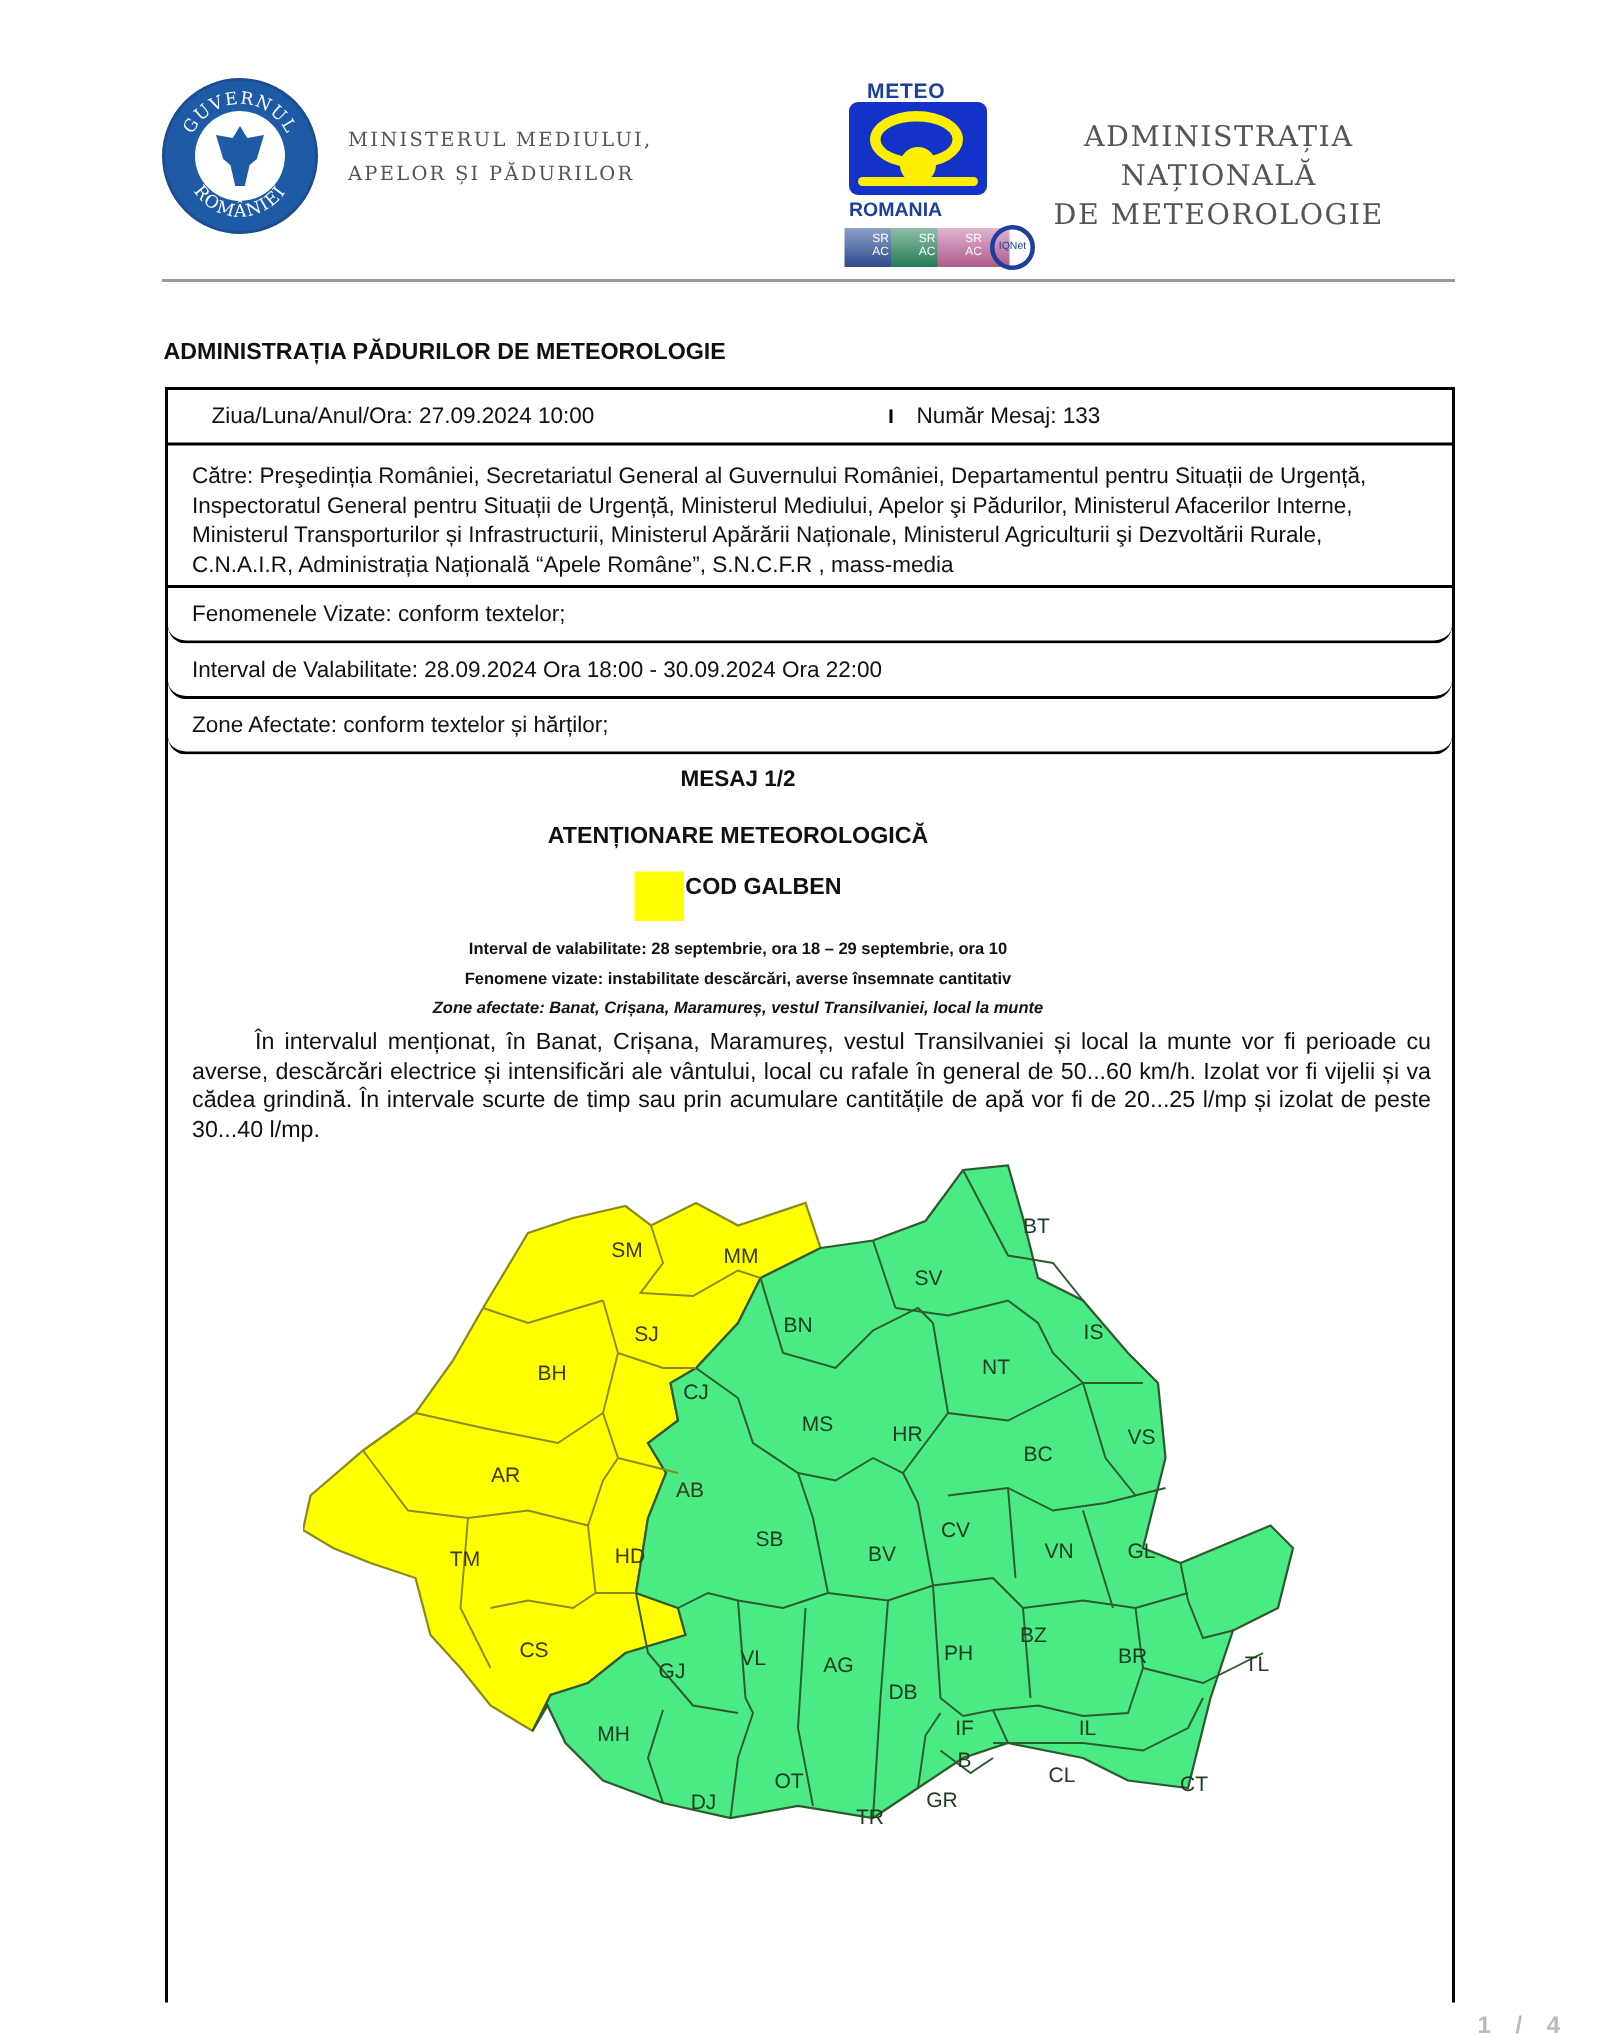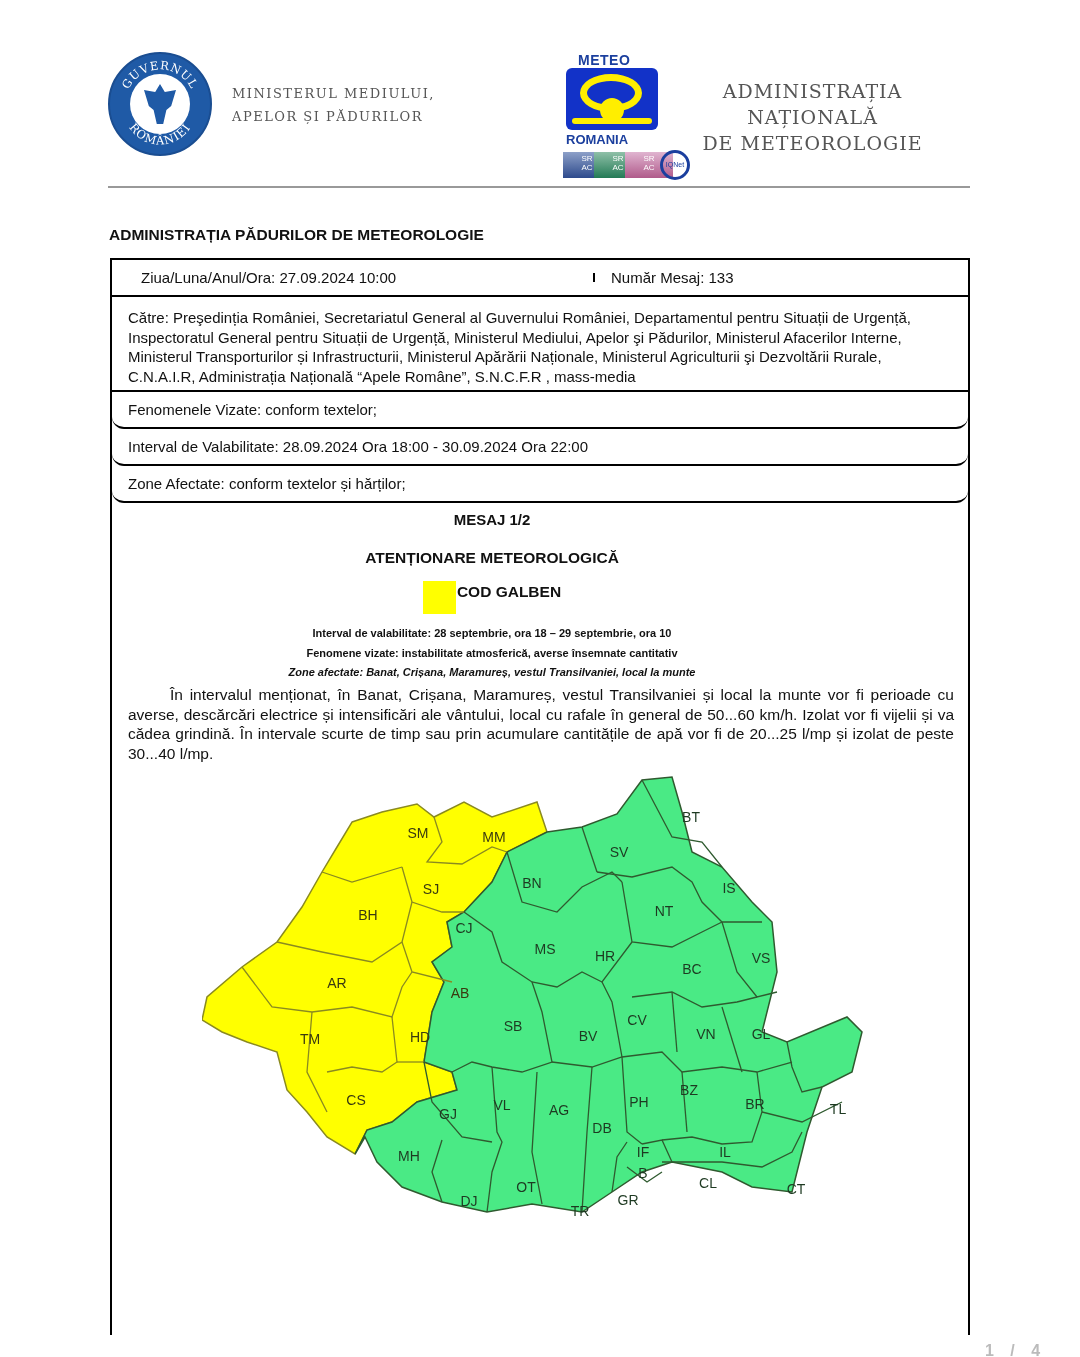--- a/index.html
+++ b/index.html
@@ -105,21 +105,21 @@
   <div class="center mesaj">MESAJ 1/2</div>
   <div class="center atent">ATENȚIONARE METEOROLOGICĂ</div>
   <div class="center cod">
     <span class="cod-wrap">
         <span class="cod-swatch" style="background: rgb(255, 255, 0);"></span>
         <span>COD GALBEN</span>
       </span>
   </div>
   <div class="center info">
     <div>Interval de valabilitate: 28 septembrie, ora 18 – 29 septembrie, ora 10</div>
-    <div>Fenomene vizate: instabilitate atmosferică, averse însemnate cantitativ</div>
+    <div>Fenomene vizate: instabilitate descărcări, averse însemnate cantitativ</div>
     <div class="it">Zone afectate: Banat, Crișana, Maramureș, vestul Transilvaniei, local la munte</div>
   </div>
   <div class="para">În intervalul menționat, în Banat, Crișana, Maramureș, vestul Transilvaniei și local la munte vor fi perioade cu averse, descărcări electrice și intensificări ale vântului, local cu rafale în general de 50...60 km/h. Izolat vor fi vijelii și va cădea grindină. În intervale scurte de timp sau prin acumulare cantitățile de apă vor fi de 20...25 l/mp și izolat de peste 30...40 l/mp.</div>
 
   <div class="map">
     <svg viewBox="0 0 690 460">
 
       <path id="reg-yellow" d="M150,50 L180,40 L215,32 L232,45 L262,30 L290,45 L335,30 L345,60 L305,80 L290,110 L262,140 L245,150 L250,175 L230,190 L242,210 L230,240 L222,290 L250,300 L255,318 L215,330 L190,350 L165,358 L153,382 L125,365 L105,340 L85,318 L75,280 L45,270 L20,260 L0,248 L5,225 L40,195 L75,170 L100,135 L120,100 L135,75 Z" fill="#ffff00" stroke="#8a8a20" stroke-width="1.5"></path>
 
       <path id="reg-green" d="M345,60 L380,55 L415,42 L440,8 L470,5 L480,40 L490,80 L520,95 L550,130 L570,150 L575,200 L560,260 L585,270 L645,245 L660,260 L650,300 L620,315 L605,360 L590,420 L550,415 L520,400 L470,390 L440,400 L410,420 L380,440 L330,432 L285,440 L240,430 L200,415 L175,390 L163,365 L153,382 L165,358 L190,350 L215,330 L255,318 L250,300 L222,290 L230,240 L242,210 L230,190 L250,175 L245,150 L262,140 L290,110 L305,80 Z" fill="#4aea85" stroke="#2f5a2f" stroke-width="1.5"></path>

